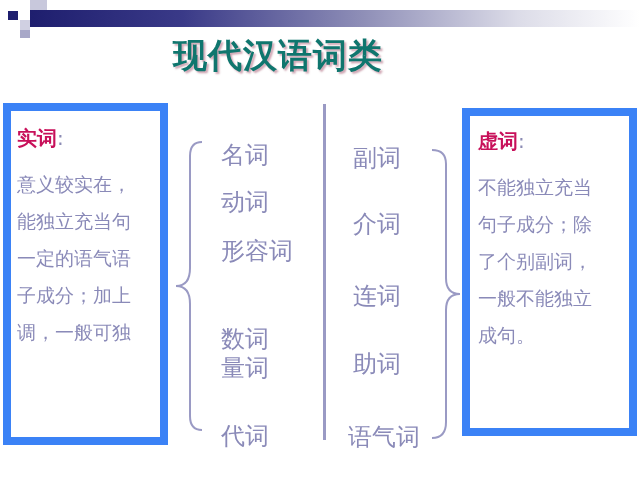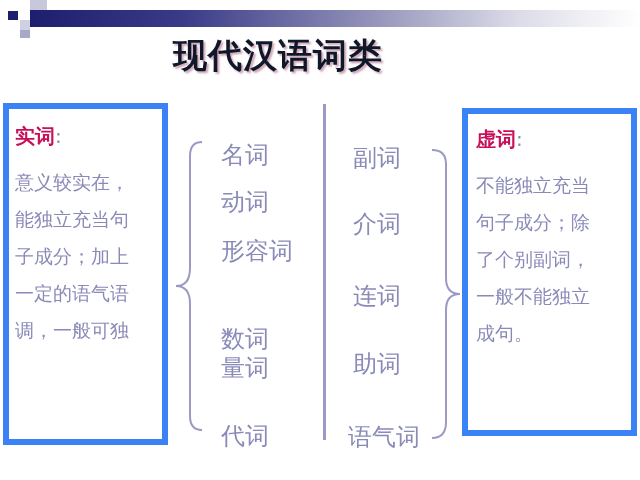--- a/index.html
+++ b/index.html
@@ -2,23 +2,23 @@
 <html><head>
 <meta charset="utf-8">
 <style>
   html, body { margin:0; padding:0; }
   body { width:640px; height:480px; background:#ffffff; position:relative; overflow:hidden;
          font-family:"DejaVu Sans", sans-serif; }
   .topbar { position:absolute; left:30px; top:10px; width:610px; height:17px;
             background:linear-gradient(to right,#1e1e6e 0%,#3a3a88 25%,#9090b8 55%,#dcdce8 80%,#ffffff 100%); }
   .sq { position:absolute; }
   .title { position:absolute; left:0; width:556px; top:33px; text-align:center;
-           font-size:34px; font-weight:bold; color:#0f172a; letter-spacing:1px;
+           font-size:34px; font-weight:bold; color:#0f766e; letter-spacing:1px;
            text-shadow:2px 2px 2px rgba(120,0,40,0.35); }
-  .box { position:absolute; border:6px solid #3b82f6; box-sizing:border-box; background:#fff; }
+  .box { position:absolute; border:8px solid #3b82f6; box-sizing:border-box; background:#fff; }
   .box-head { color:#c8105a; font-weight:bold; font-size:20px; }
   .box-head .colon { color:#8c8cb4; font-weight:normal; }
   .box-body { color:#8a8ab8; font-size:19px; line-height:37px; }
   .word { position:absolute; color:#8a8ab8; font-size:24px; white-space:nowrap; }
   .divider { position:absolute; left:323px; top:104px; width:3px; height:336px; background:#9a9ac4; }
   svg.brace { position:absolute; overflow:visible; }
 </style>
 </head>
 <body>
 
@@ -30,22 +30,22 @@
 
 <div class="title">现代汉语词类</div>
 
 <div class="box" style="left:3px;top:103px;width:165px;height:342px;padding:14px 0 0 6px;">
   <div class="box-head">
     <span>实词</span><span class="colon">:</span>
   </div>
   <div class="box-body" style="margin-top:14px;">
     <div>意义较实在，</div>
     <div>能独立充当句</div>
+    <div>一定的语气语</div>
     <div>子成分；加上</div>
-    <div>一定的语气语</div>
     <div>调，一般可独</div>
   </div>
 </div>
 
 <svg class="brace" style="left:172px;top:140px;" width="32" height="292">
   <path d="M30 2 Q18 2 18 16 L18 128 Q18 146 4 146 Q18 146 18 164 L18 276 Q18 290 30 290" fill="none" stroke="#9a9ac4" stroke-width="2"></path>
 </svg>
 
 <div class="word" style="left:221px;top:139px;">名词</div>
 <div class="word" style="left:221px;top:186px;">动词</div>

